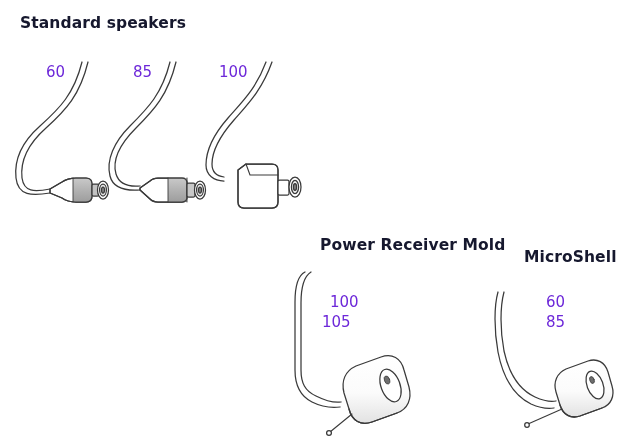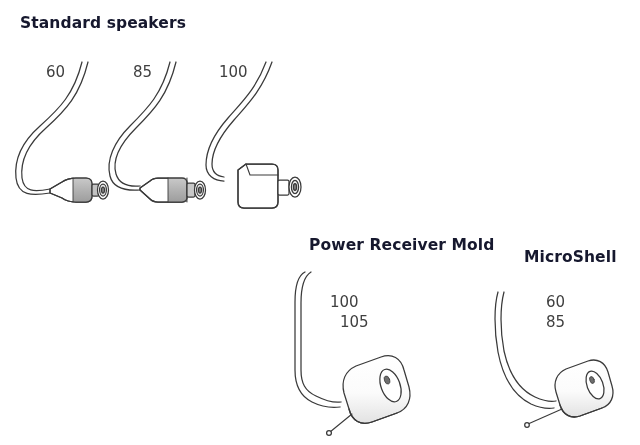--- a/index.html
+++ b/index.html
@@ -23,36 +23,36 @@
   }
   .heading {
     position: absolute;
     font-weight: bold;
     font-size: 15.5px;
     letter-spacing: 0.1px;
     color: #16182e;
     white-space: nowrap;
   }
   #standard-speakers-heading { left: 20px; top: 14px; }
-  #power-receiver-heading   { left: 309px; top: 236px; }
+  #power-receiver-heading   { left: 320px; top: 236px; }
   #microshell-heading       { left: 524px; top: 248px; }
 
   .num {
     position: absolute;
     font-size: 15px;
-    color: #404040;
+    color: #6d28d9;
     white-space: nowrap;
     font-weight: normal;
   }
   #label-std-60  { left: 46px;  top: 63px; }
   #label-std-85  { left: 133px; top: 63px; }
   #label-std-100 { left: 219px; top: 63px; }
 
   #label-prm-100 { left: 330px; top: 293px; }
-  #label-prm-105 { left: 340px; top: 313px; }
+  #label-prm-105 { left: 322px; top: 313px; }
 
   #label-ms-60   { left: 546px; top: 293px; }
   #label-ms-85   { left: 546px; top: 313px; }
 
   svg { display: block; }
 </style>
 </head>
 <body>
 
 <div class="canvas">

